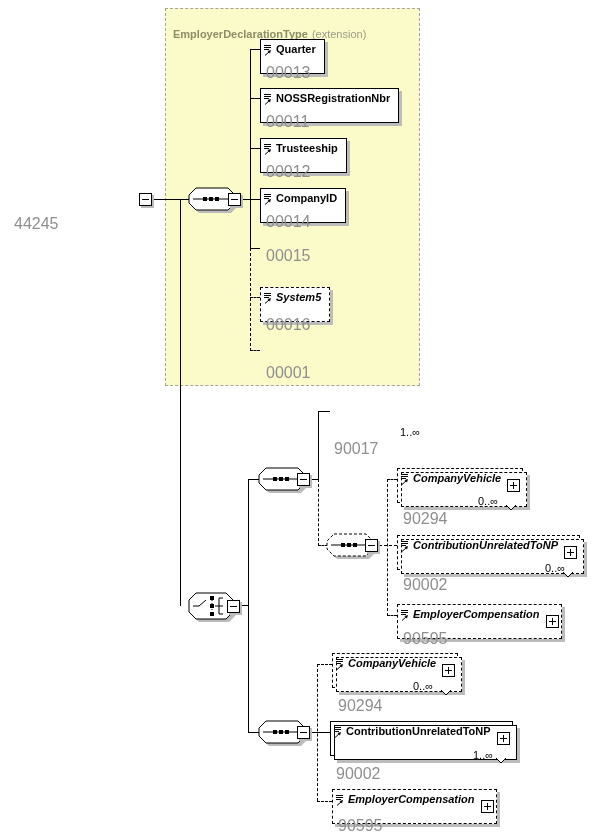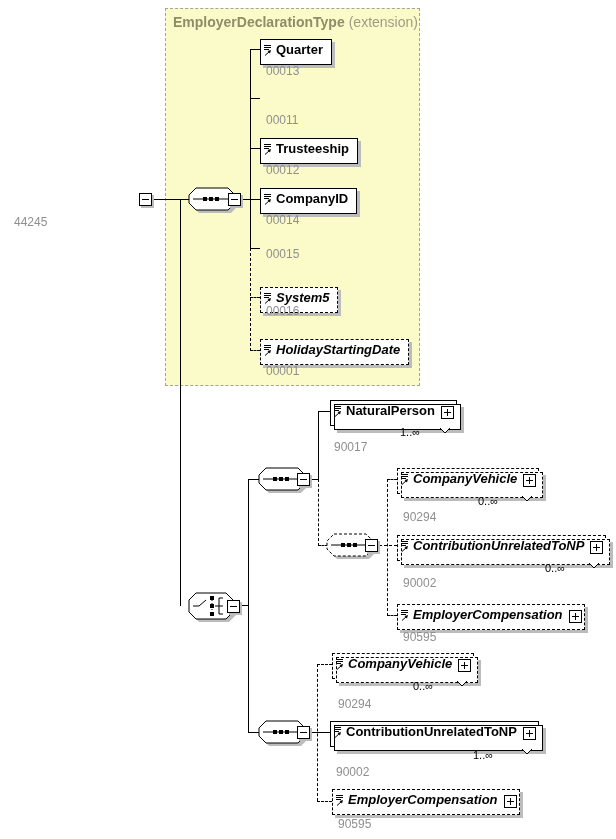--- a/index.html
+++ b/index.html
@@ -2,33 +2,33 @@
 <html><head>
 <meta charset="utf-8">
 <style>
   html,body{margin:0;padding:0;background:#fff;}
   #stage{position:relative;width:616px;height:839px;background:#fff;overflow:hidden;
          font-family:"Liberation Sans",sans-serif;}
 
   
   .panel{position:absolute;left:165px;top:8px;width:255px;height:378px;
          background:#fbfbca;border:1px dashed #a3a3a3;z-index:0;box-sizing:border-box;}
-  .panel-title{position:absolute;left:7px;top:5px;font-size:14px;font-weight:bold;color:#8d8d68;white-space:nowrap;}
+  .panel-title{position:absolute;left:7px;top:19px;font-size:11px;font-weight:bold;color:#8d8d68;white-space:nowrap;}
   .panel-title .suffix{font-weight:normal;color:#9c9c85;margin-left:4px;}
 
   
   .hl{position:absolute;height:1px;background:#000;z-index:1;}
   .vl{position:absolute;width:1px;background:#000;z-index:1;}
   .hld{position:absolute;height:0;border-top:1px dashed #000;z-index:1;}
   .vld{position:absolute;width:0;border-left:1px dashed #000;z-index:1;}
 
   
   .node{position:absolute;z-index:3;background:#fff;border:1px solid #000;
-        font-size:13px;font-weight:bold;color:#000;height:17px;line-height:17px;
-        padding:1px 8px 6px 15px;white-space:nowrap;box-shadow:3px 3px 0 #bcbcbc;box-sizing:content-box;}
+        font-size:11px;font-weight:bold;color:#000;height:17px;line-height:17px;
+        padding:1px 8px 15px 15px;white-space:nowrap;box-shadow:3px 3px 0 #bcbcbc;box-sizing:content-box;}
   .node.dashed{border-style:dashed;font-style:italic;}
   .node.expandable{padding-right:21px;}
   .node.multi{box-shadow:none;}
   .node.multi::before{content:"";position:absolute;z-index:-1;left:3px;top:3px;
         width:calc(100% + 2px);height:calc(100% + 2px);box-sizing:border-box;
         background:#fff;border:1px solid #000;box-shadow:3px 3px 0 #bcbcbc;}
   .node.multi.dashed::before{border-style:dashed;}
   .node.root{padding:2px 6px;font-size:12px;height:19px;line-height:19px;}
   .el-icon{position:absolute;left:2px;top:3px;width:11px;height:14px;}
 
@@ -39,21 +39,21 @@
   .expand-btn::after{content:"";position:absolute;top:2px;bottom:2px;left:50%;margin-left:-0.5px;width:1px;background:#000;}
 
   
   .minus-btn{position:absolute;width:13px;height:13px;border:1px solid #000;background:#fff;
         box-sizing:border-box;z-index:4;box-shadow:2px 2px 0 #bcbcbc;}
   .minus-btn::before{content:"";position:absolute;left:2px;right:2px;top:50%;margin-top:-0.5px;height:1px;background:#000;}
 
   
   .notch{position:absolute;right:5px;bottom:-9px;z-index:4;line-height:0;}
 
-  .id-label{position:absolute;z-index:3;font-size:12px;color:#8f8f8f;white-space:nowrap;}
+  .id-label{position:absolute;z-index:3;font-size:16px;color:#8f8f8f;white-space:nowrap;}
   .card-label{position:absolute;z-index:3;font-size:11px;color:#000;white-space:nowrap;}
 
   .octagon{position:absolute;z-index:3;line-height:0;}
 </style>
 </head>
 <body>
 
 <div id="stage">
 
   <div class="panel">
@@ -112,20 +112,28 @@
   <div class="node" style="left:260px;top:39px">
     <span class="el-icon"><svg width="11" height="14" viewBox="0 0 11 14">
           <path d="M1 2.5h7 M1 4.5h7 M1 6.5h5" stroke="#000" fill="none"></path>
           <path d="M2 12.5 L6.5 8.5" stroke="#000" fill="none"></path>
           <path d="M8 7 L4.5 8 L7 10.5 Z" fill="#000"></path>
         </svg></span>
     <span>Quarter</span>
   </div>
   <div class="id-label" style="left:266px;top:64px">00013</div>
 
+  <div class="node" style="left:260px;top:88px">
+    <span class="el-icon"><svg width="11" height="14" viewBox="0 0 11 14">
+          <path d="M1 2.5h7 M1 4.5h7 M1 6.5h5" stroke="#000" fill="none"></path>
+          <path d="M2 12.5 L6.5 8.5" stroke="#000" fill="none"></path>
+          <path d="M8 7 L4.5 8 L7 10.5 Z" fill="#000"></path>
+        </svg></span>
+    <span>NOSSRegistrationNbr</span>
+  </div>
   <div class="id-label" style="left:266px;top:113px">00011</div>
 
   <div class="node" style="left:260px;top:138px">
     <span class="el-icon"><svg width="11" height="14" viewBox="0 0 11 14">
           <path d="M1 2.5h7 M1 4.5h7 M1 6.5h5" stroke="#000" fill="none"></path>
           <path d="M2 12.5 L6.5 8.5" stroke="#000" fill="none"></path>
           <path d="M8 7 L4.5 8 L7 10.5 Z" fill="#000"></path>
         </svg></span>
     <span>Trusteeship</span>
   </div>
@@ -144,30 +152,22 @@
   <div class="id-label" style="left:266px;top:247px">00015</div>
 
   <div class="node dashed" style="left:260px;top:287px">
     <span class="el-icon"><svg width="11" height="14" viewBox="0 0 11 14">
           <path d="M1 2.5h7 M1 4.5h7 M1 6.5h5" stroke="#000" fill="none"></path>
           <path d="M2 12.5 L6.5 8.5" stroke="#000" fill="none"></path>
           <path d="M8 7 L4.5 8 L7 10.5 Z" fill="#000"></path>
         </svg></span>
     <span>System5</span>
   </div>
-  <div class="id-label" style="left:266px;top:304px">00016</div>
-
-  <div class="node dashed" style="left:260px;top:339px">
-    <span class="el-icon"><svg width="11" height="14" viewBox="0 0 11 14">
-          <path d="M1 2.5h7 M1 4.5h7 M1 6.5h5" stroke="#000" fill="none"></path>
-          <path d="M2 12.5 L6.5 8.5" stroke="#000" fill="none"></path>
-          <path d="M8 7 L4.5 8 L7 10.5 Z" fill="#000"></path>
-        </svg></span>
-    <span>HolidayStartingDate</span>
-  </div>
+  <div class="id-label" style="left:266px;top:316px">00016</div>
+
   <div class="id-label" style="left:266px;top:364px">00001</div>
 
   <div class="octagon" style="left:188px;top:592px">
     <svg width="52" height="33" viewBox="0 0 52 33">
       <polygon points="11,4 41,4 48,11 48,23 41,30 11,30 4,23 4,11" fill="#bcbcbc"></polygon>
       <polygon points="8,1 38,1 45,8 45,20 38,27 8,27 1,20 1,8" fill="#fff" stroke="#000"></polygon>
       <path d="M5 14 h6 l7 -6" fill="none" stroke="#000"></path>
       <line x1="24" y1="8" x2="24" y2="20" stroke="#000" stroke-dasharray="1,2"></line>
       <rect x="22" y="4" width="4" height="4" fill="#000"></rect>
         <rect x="22" y="12" width="4" height="4" fill="#000"></rect>
@@ -182,32 +182,20 @@
       <polygon points="11,4 43,4 50,11 50,19 43,26 11,26 4,19 4,11" fill="#bcbcbc"></polygon>
       <polygon points="8,1 40,1 47,8 47,16 40,23 8,23 1,16 1,8" fill="#fff" stroke="#000"></polygon>
       <line x1="5" y1="12" x2="43" y2="12" stroke="#000"></line>
       <rect x="15" y="10" width="4" height="4" fill="#000"></rect>
         <rect x="21" y="10" width="4" height="4" fill="#000"></rect>
         <rect x="27" y="10" width="4" height="4" fill="#000"></rect>
     </svg>
   </div>
   <div class="minus-btn" style="left:297px;top:473px"></div>
 
-  <div class="node multi expandable" style="left:330px;top:400px">
-    <span class="el-icon"><svg width="11" height="14" viewBox="0 0 11 14">
-          <path d="M1 2.5h7 M1 4.5h7 M1 6.5h5" stroke="#000" fill="none"></path>
-          <path d="M2 12.5 L6.5 8.5" stroke="#000" fill="none"></path>
-          <path d="M8 7 L4.5 8 L7 10.5 Z" fill="#000"></path>
-        </svg></span>
-    <span>NaturalPerson</span>
-    <span class="expand-btn"></span>
-    <span class="notch"><svg width="11" height="6">
-          <polyline points="0,0 5,5 10,0" fill="#fff" stroke="#000"></polyline>
-        </svg></span>
-  </div>
   <div class="card-label" style="left:400px;top:426px">1..∞</div>
   <div class="id-label" style="left:334px;top:440px">90017</div>
 
   <div class="octagon" style="left:326px;top:533px">
     <svg width="54" height="30" viewBox="0 0 54 30">
       <polygon points="11,4 43,4 50,11 50,19 43,26 11,26 4,19 4,11" fill="#bcbcbc"></polygon>
       <polygon points="8,1 40,1 47,8 47,16 40,23 8,23 1,16 1,8" fill="#fff" stroke="#000" stroke-dasharray="3,2"></polygon>
       <line x1="5" y1="12" x2="43" y2="12" stroke="#000"></line>
       <rect x="15" y="10" width="4" height="4" fill="#000"></rect>
         <rect x="21" y="10" width="4" height="4" fill="#000"></rect>

